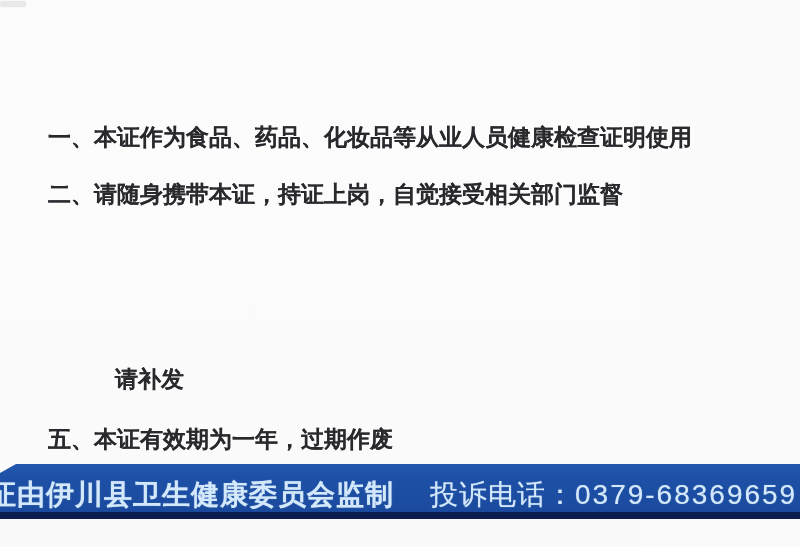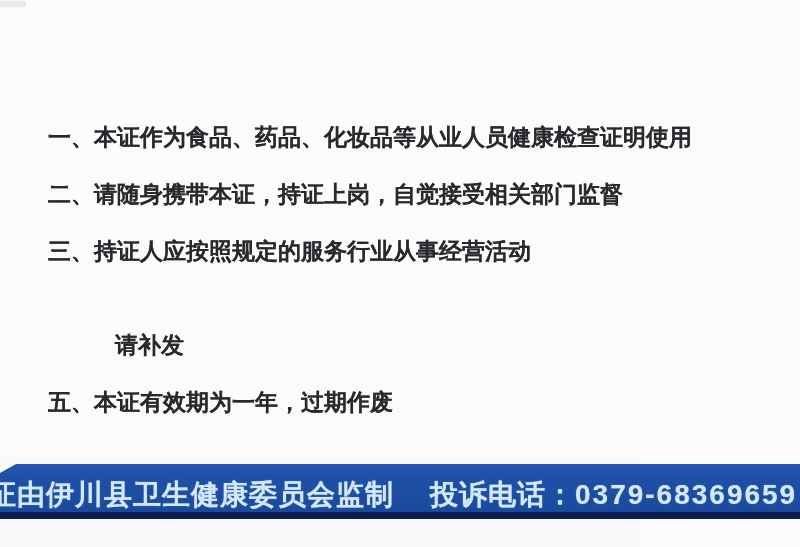--- a/index.html
+++ b/index.html
@@ -29,22 +29,22 @@
     font-size: 23px;
     font-weight: bold;
     color: #28282d;
     letter-spacing: 0px;
     text-shadow: 0 0 0.6px rgba(40,40,45,0.75);
   }
   .l1 { top: 122px; }
   .l2 { top: 179px; text-align: right; }
   .l3 { top: 236px; }
   .l4 { top: 292px; }
-  .l4b { top: 330px; left: 115px; }
-  .l5 { top: 387px; }
+  .l4b { top: 364px; left: 115px; }
+  .l5 { top: 424px; }
   .footer-bar {
     position: absolute;
     left: 0; top: 464px;
     width: 800px; height: 55px;
     background: linear-gradient(180deg, #2458ae 0%, #1d50a6 25%, #1b4b9f 80%, #16439a 100%);
     overflow: hidden;
   }
   .footer-wedge {
     position: absolute;
     left: 0; top: 0;
@@ -67,39 +67,38 @@
     font-weight: bold;
     letter-spacing: 1px;
     color: #d3e8fa;
     text-shadow: 0 0 1px rgba(210,232,250,0.6);
   }
   .footer-complaint {
     position: absolute;
     left: 430px; top: 12px;
     white-space: nowrap;
     font-size: 28px;
-    font-weight: bold;
+    font-weight: normal;
     letter-spacing: 1px;
     color: #d3e8fa;
     text-shadow: 0 0 1px rgba(210,232,250,0.6);
   }
   .footer-complaint .phone {
     letter-spacing: 2px;
   }
 </style>
 </head>
 <body>
 
 <div class="card">
 
   <div class="smudge"></div>
 
   <div class="notice-line l1">一、本证作为食品、药品、化妆品等从业人员健康检查证明使用</div>
   <div class="notice-line l2">二、请随身携带本证，持证上岗，自觉接受相关部门监督</div>
-  <div class="notice-line l3">三、持证人应按照规定的服务行业从事经营活动</div>
   <div class="notice-line l4b">请补发</div>
   <div class="notice-line l5">五、本证有效期为一年，过期作废</div>
 
   <div class="footer-bar">
     <div class="footer-issuer">证由伊川县卫生健康委员会监制</div>
     <div class="footer-complaint"><span>投诉电话：</span><span class="phone">0379-68369659</span></div>
     <div class="footer-stripe"></div>
     <div class="footer-wedge"></div>
   </div>
 

